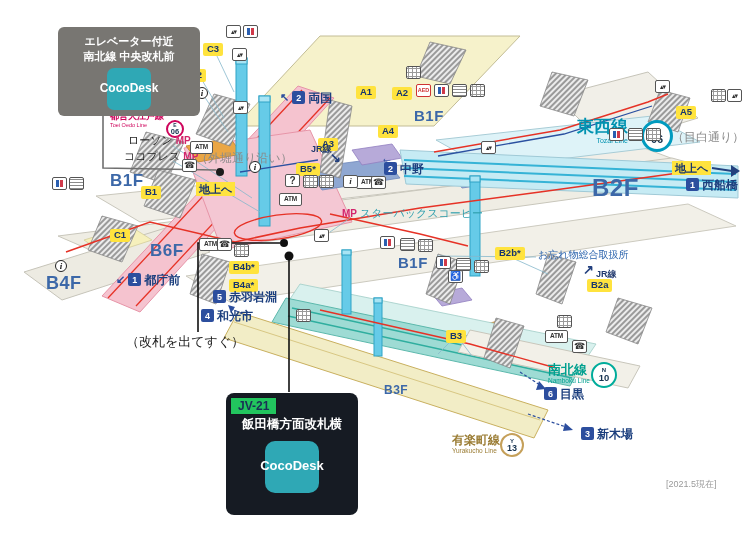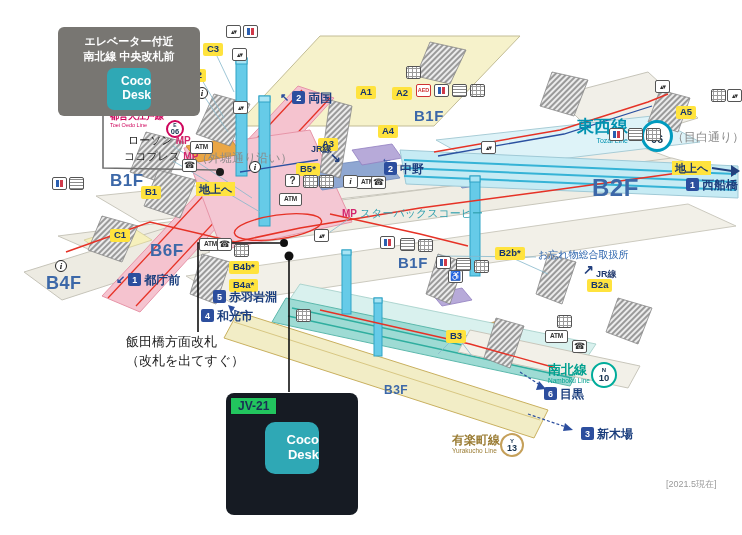--- a/index.html
+++ b/index.html
@@ -55,21 +55,21 @@
   .lc-letter{font-size:7px;font-weight:bold;}
   .lc-num{font-size:11px;font-weight:bold;}
   
   .surface{position:absolute;white-space:nowrap;line-height:1.1;}
   .street{font-size:12px;color:#8a8a8a;display:block;margin-top:48px;}
   .ground{display:inline-block;background:#ffe33e;color:#17356e;font-weight:bold;font-size:11px;padding:1px 3px;margin-top:17px;}
   
   .callout-north{position:absolute;left:58px;top:27px;width:142px;background:#787672;border-radius:6px;
                  color:#fff;text-align:center;padding:7px 4px 6px;box-sizing:border-box;}
   .cn-line{font-size:11px;font-weight:bold;line-height:1.35;}
-  .cd-badge{background:#2fa8b5;color:#fff;border-radius:7px;display:flex;flex-direction:column;align-items:flex-end;
+  .cd-badge{background:#2fa8b5;color:#fff;border-radius:7px;display:flex;align-items:center;
             justify-content:center;font-size:12px;font-weight:bold;line-height:1.15;}
   .cn-badge{width:44px;height:42px;margin:4px auto 0;}
   .callout-south{position:absolute;left:226px;top:393px;width:132px;height:122px;background:#161b23;border-radius:8px;
                  color:#fff;text-align:center;box-sizing:border-box;padding-top:22px;}
   .cs-tag{position:absolute;left:4px;top:4px;background:#22c55e;color:#1a2f55;font-weight:bold;font-size:12px;
           padding:1px 7px;border:1px solid #14181e;line-height:1.2;}
   .cs-line{font-size:12.5px;font-weight:bold;line-height:1.5;}
   .cs-badge{width:54px;height:52px;margin:7px auto 0;border-radius:10px;font-size:13px;}
   .callout-gate{position:absolute;left:126px;top:333px;font-size:13px;color:#1c1c1c;line-height:1.45;white-space:nowrap;}
   .note{position:absolute;left:666px;top:478px;font-size:9px;color:#9a9a9a;white-space:nowrap;}
@@ -418,26 +418,26 @@
   <div class="callout-north">
     <div class="cn-line">エレベーター付近</div>
     <div class="cn-line">南北線 中央改札前</div>
     <div class="cd-badge cn-badge">
       <span>Coco</span>
       <span>Desk</span>
     </div>
   </div>
 
   <div class="callout-gate">
-    <div>飯田橋方面改札</div>
     <div>（改札を出てすぐ）</div>
   </div>
 
   <div class="callout-south">
     <div class="cs-tag">JV-21</div>
+    <div class="cs-line">飯田橋方面改札横</div>
     <div class="cd-badge cs-badge">
       <span>Coco</span>
       <span>Desk</span>
     </div>
   </div>
 
   <div class="note">[2021.5現在]</div>
 
 </div>
 

